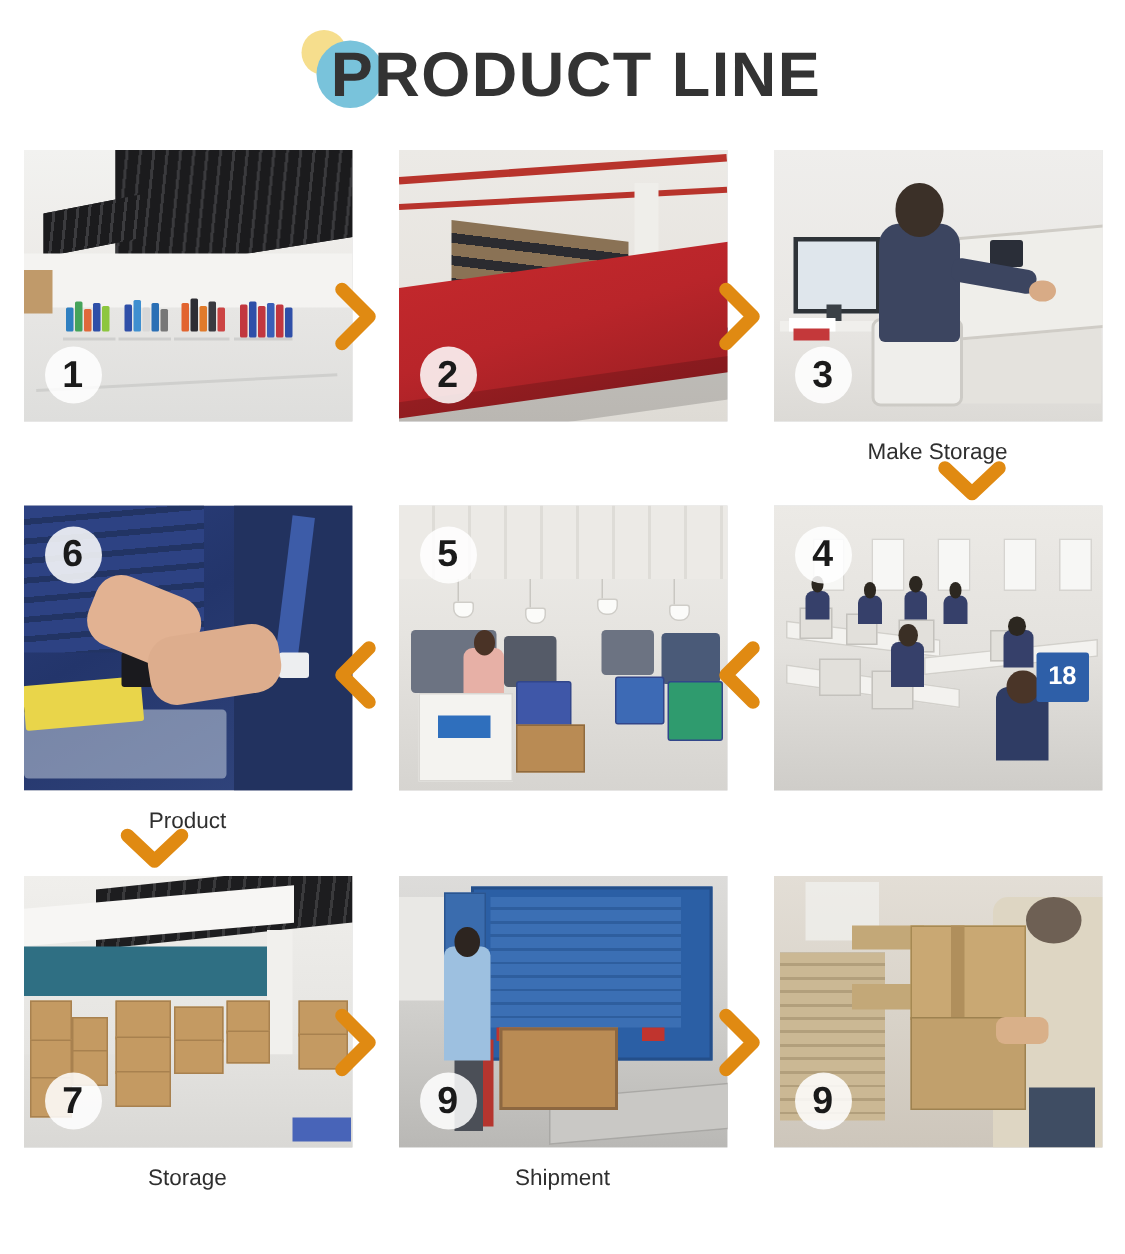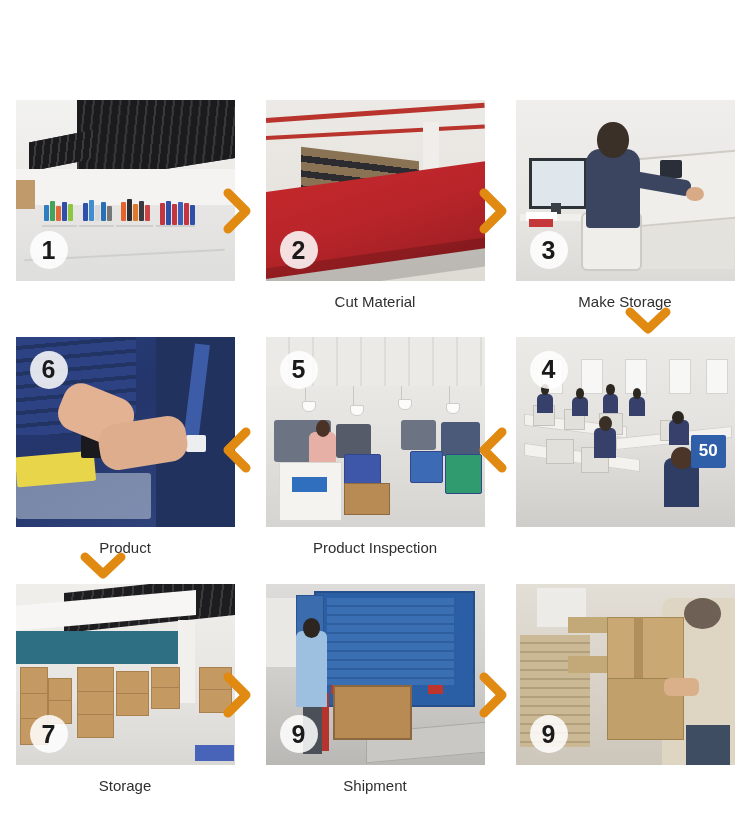--- a/index.html
+++ b/index.html
@@ -186,20 +186,29 @@
   .s9 .mhead{right:6%;top:8%;width:17%;height:17%;background:#6e6054;border-radius:50%;}
   .s9 .jeans{right:2%;bottom:0;width:20%;height:22%;background:#3f4d63;}
   .s9 .arm{left:68%;top:52%;width:16%;height:10%;background:#d9b089;border-radius:6px;}
   .s9 .wrap{left:10%;top:2%;width:22%;height:22%;background:rgba(240,240,238,.75);}
 </style>
 </head>
 <body style="background: rgb(255, 255, 255);">
 
 <div class="page">
 
+  <div class="header">
+    <div class="logo-wrap">
+      <div class="marks">
+        <div class="dot dot-yellow" style="background: rgb(246, 222, 141);"></div>
+        <div class="dot dot-blue" style="background: rgb(121, 195, 219);"></div>
+      </div>
+      <div class="title-text" style="color: rgb(51, 51, 51);">PRODUCT LINE</div>
+    </div>
+  </div>
 
   <div class="grid">
 
     <div class="row row-1">
 
       <div class="cell">
         <div class="shot">
           <div class="scene s1">
             <div class="l ceil"></div>
               <div class="l ceil2"></div>
@@ -251,21 +260,20 @@
             <div class="l pipe" style="top:10%;transform:rotate(-4deg);"></div>
             <div class="l pipe" style="top:20%;transform:rotate(-3deg);height:4px;"></div>
             <div class="l shelf"></div>
             <div class="l col"></div>
             <div class="l blueedge"></div>
             <div class="l redtop"></div>
             <div class="l redshade"></div>
           </div>
           <div class="badge bottom-left" style="background: rgba(255, 255, 255, 0.86); color: rgb(26, 26, 26);">2</div>
         </div>
-        <div class="caption" style="color: rgb(47, 47, 47);">Cut Material</div>
       </div>
 
       <div class="cell">
         <div class="shot">
           <div class="scene s3">
             <div class="l machbase"></div>
               <div class="l mach"></div>
             <div class="l headunit"></div>
             <div class="l mon"></div>
               <div class="l monstand"></div>
@@ -343,21 +351,20 @@
             <div class="l cart" style="left:66%;top:60%;width:14%;height:16%;background:#3d6ab5;"></div>
             <div class="l cart" style="left:82%;top:62%;width:16%;height:20%;background:#2f9b6e;"></div>
             <div class="l woman"></div>
               <div class="l whead"></div>
             <div class="l panel"></div>
               <div class="l bluetag"></div>
             <div class="l wood"></div>
           </div>
           <div class="badge top-left" style="background: rgba(255, 255, 255, 0.86); color: rgb(26, 26, 26);">5</div>
         </div>
-        <div class="caption" style="color: rgb(47, 47, 47);">Product Inspection</div>
       </div>
 
       <div class="cell">
         <div class="shot">
           <div class="scene s4">
             <div class="l win" style="left:12%;"></div>
               <div class="l win" style="left:30%;"></div>
             <div class="l win" style="left:50%;"></div>
               <div class="l win" style="left:70%;"></div>
             <div class="l win" style="left:87%;"></div>
@@ -377,21 +384,21 @@
             <div class="l wk" style="left:40%;top:30%;width:7%;height:10%;"></div>
               <div class="l wkh" style="left:41.5%;top:25%;width:4%;height:6%;"></div>
             <div class="l wk" style="left:52%;top:32%;width:7%;height:10%;"></div>
               <div class="l wkh" style="left:53.5%;top:27%;width:4%;height:6%;"></div>
             <div class="l wk" style="left:36%;top:48%;width:10%;height:16%;"></div>
               <div class="l wkh" style="left:38%;top:42%;width:6%;height:8%;background:#3a2f25"></div>
             <div class="l wk" style="left:70%;top:44%;width:9%;height:13%;"></div>
               <div class="l wkh" style="left:71.5%;top:39%;width:5.5%;height:7%;"></div>
             <div class="l wk" style="left:68%;top:64%;width:16%;height:26%;background:#2f3c64;border-radius:8px 8px 0 0;"></div>
             <div class="l wkh" style="left:71%;top:58%;width:10%;height:12%;background:#4a3528;"></div>
-            <div class="l sign">50</div>
+            <div class="l sign">18</div>
           </div>
           <div class="badge top-left" style="background: rgba(255, 255, 255, 0.86); color: rgb(26, 26, 26);">4</div>
         </div>
       </div>
 
       <div class="chev chev-h chev-right-1">
         <svg width="30" height="46" viewBox="0 0 30 46">
             <path d="M24 5 L6 23 L24 41" fill="none" stroke="#E08A12" stroke-width="9" stroke-linecap="round" stroke-linejoin="round"></path>
           </svg>
       </div>

